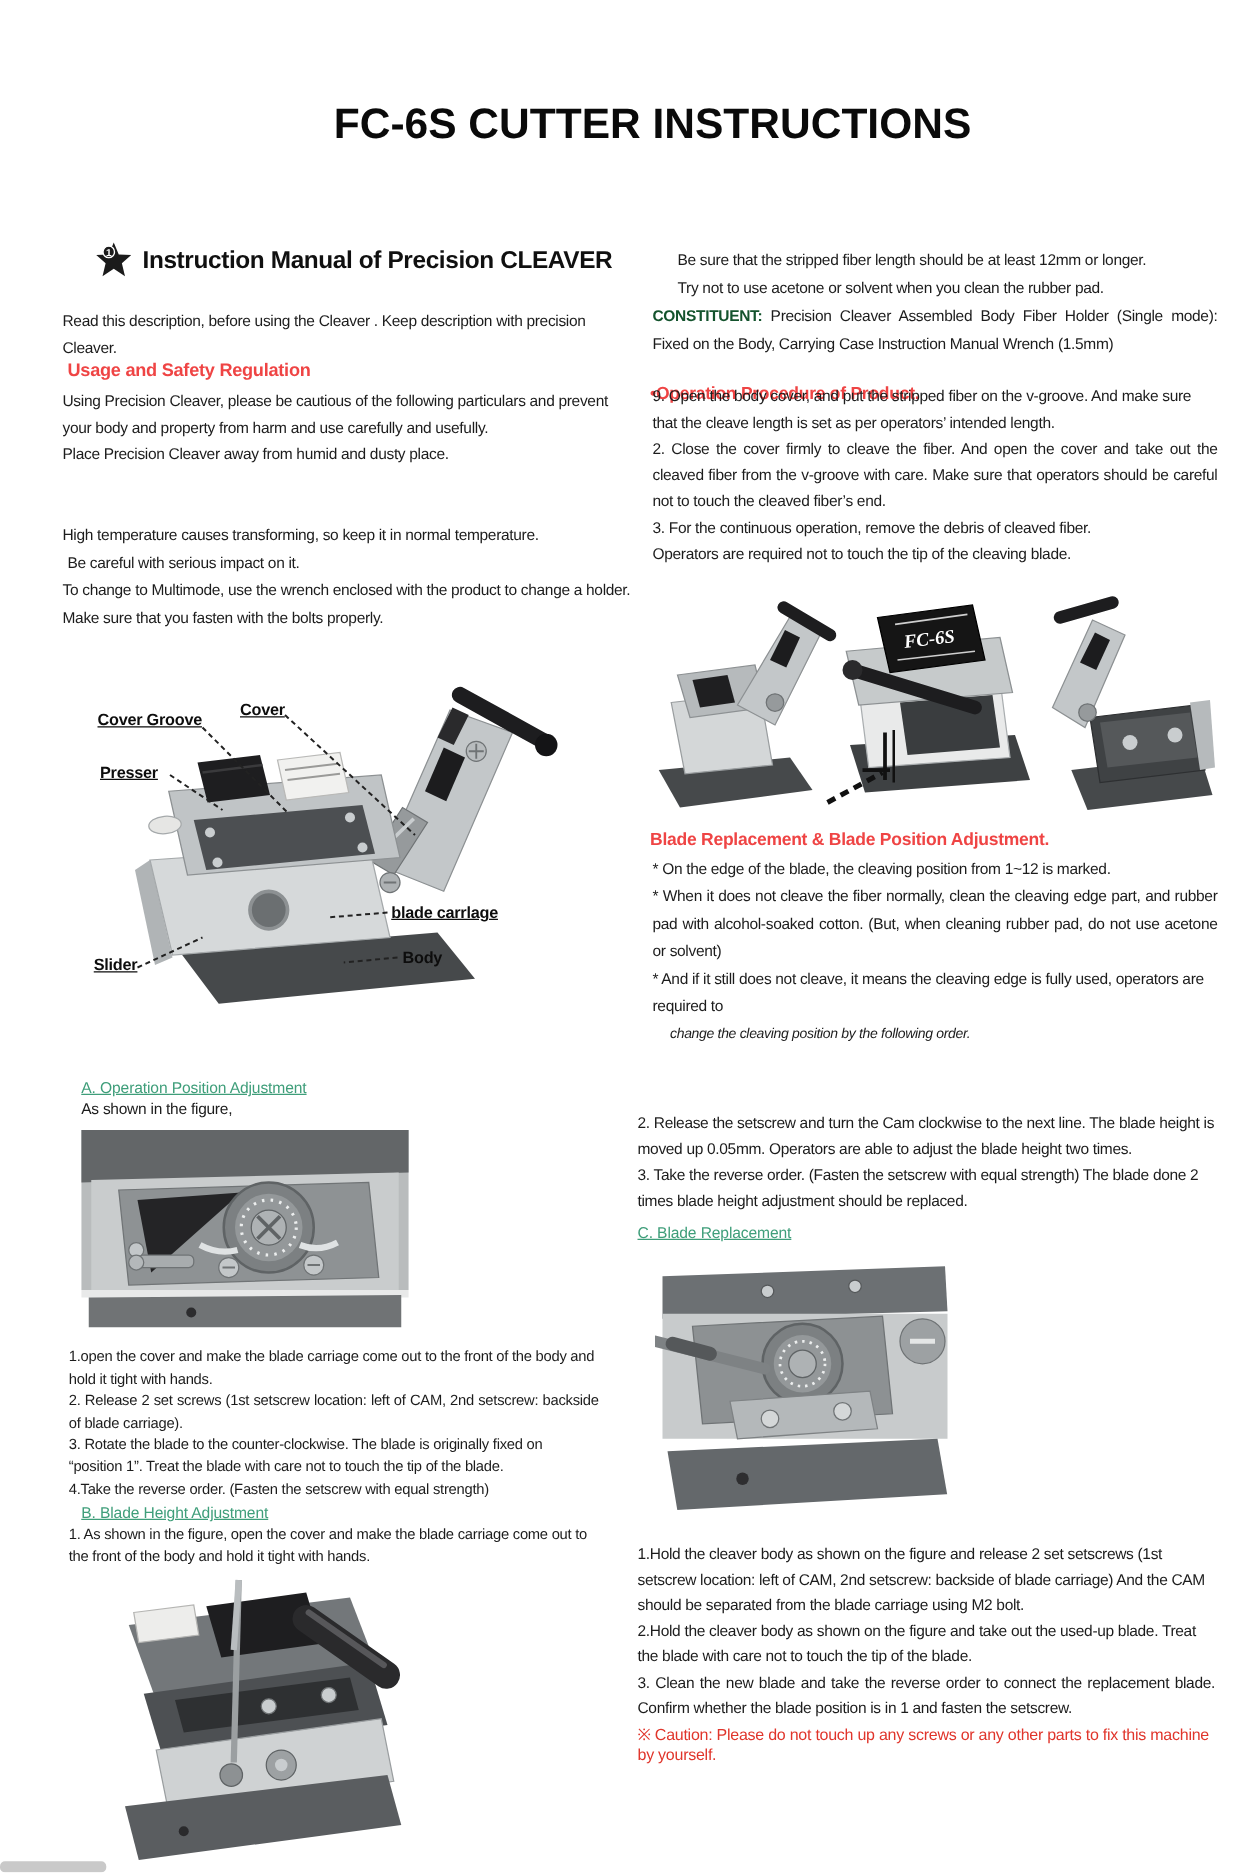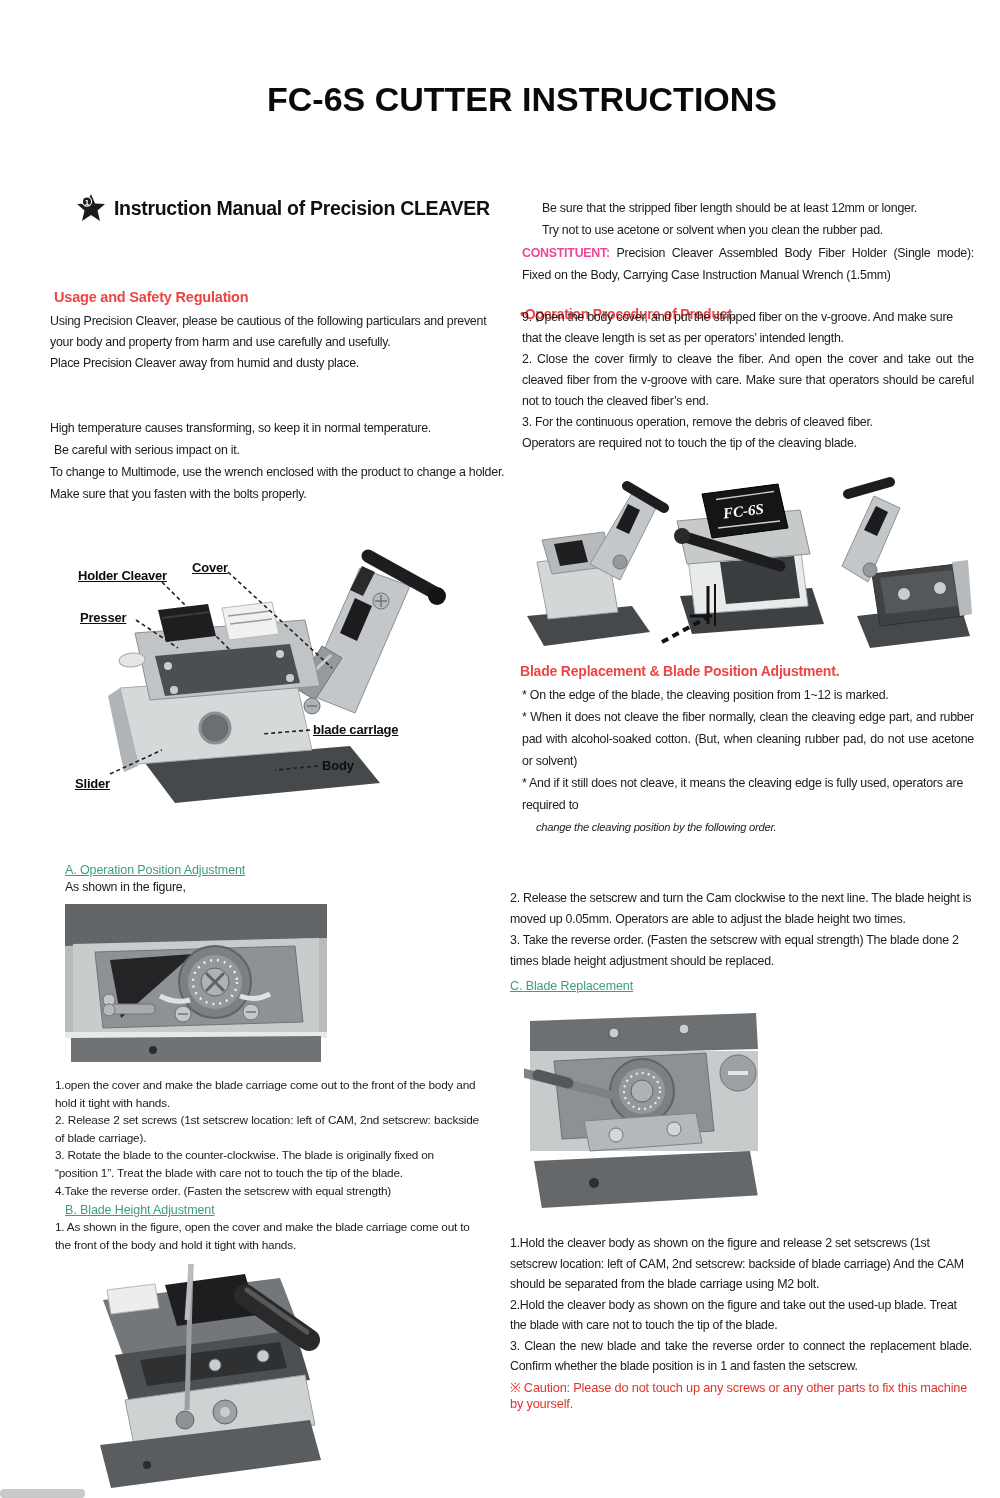--- a/index.html
+++ b/index.html
@@ -14,21 +14,21 @@
     font-family:"Liberation Sans", sans-serif;
   }
   .manual-head { font-size:19.5px; font-weight:700; color:#101010; letter-spacing:-0.3px; }
   .body  { font-size:12.4px; line-height:21px; letter-spacing:-0.25px; }
   .body p { margin:0; }
   .body-sm { font-size:11.8px; line-height:17.6px; letter-spacing:-0.2px; }
   .body-sm p { margin:0; }
   .lh22 { line-height:22px; }
   .just { text-align:justify; }
   .blue-h { color:#ef4444; font-weight:700; font-size:14.5px; letter-spacing:-0.2px; }
-  .blue-inline { color:#ec4899; font-weight:700; }
+  .blue-inline { color:#14532d; font-weight:700; }
   .green-h { color:#3f9e7a; font-size:12.5px; text-decoration:underline; letter-spacing:-0.1px; }
   .red-line { color:#e0352b; font-size:12.8px; letter-spacing:-0.2px; }
   .dlabel { font-weight:700; font-size:13px; color:#0d0d0d; text-decoration:underline; letter-spacing:-0.2px; white-space:nowrap; }
   .dlabel.nounder { text-decoration:none; }
   .cont-line { font-size:11.2px; padding-left:14px;font-style:italic; }
   .photo { display:block; }
   .scanbar { background:#c9c9c9; border-radius:4px; }
 </style>
 </head>
 <body>
@@ -39,20 +39,21 @@
 
   <div class="abs" style="left:76px; top:193px; width:430px; display:flex; align-items:center; gap:8px;">
     <svg width="30" height="30" viewBox="0 0 30 30">
       <polygon points="15,1 19,10.5 29,11 21.5,17.5 24,28 15,22 6,28 8.5,17.5 1,11 11,10.5" fill="#1b1b1b"></polygon>
       <circle cx="11" cy="8.5" r="4.6" fill="#1b1b1b" stroke="#ffffff" stroke-width="1.1"></circle>
       <text x="11" y="11.6" font-size="8" font-weight="bold" fill="#ffffff" text-anchor="middle" font-family="Liberation Sans, sans-serif">1</text>
     </svg>
     <span class="manual-head">Instruction Manual of Precision CLEAVER</span>
   </div>
 
+  <div class="abs body" style="left:50px; top:247px; width:462px;">Read this description, before using the Cleaver . Keep description with precision Cleaver.</div>
 
   <div class="abs blue-h" style="left:54px; top:289px;">Usage and Safety Regulation</div>
   <div class="abs body" style="left:50px; top:311px; width:462px;">
     <p>Using Precision Cleaver, please be cautious of the following particulars and prevent your body and property from harm and use carefully and usefully.</p>
     <p>Place Precision Cleaver away from humid and dusty place.</p>
   </div>
 
   <div class="abs body lh22" style="left:50px; top:417px; width:462px;">
     <p>High temperature causes transforming, so keep it in normal temperature.</p>
     <p style="padding-left:4px;">Be careful with serious impact on it.</p>
@@ -100,26 +101,26 @@
 
       <g stroke="#222" stroke-width="1.6" stroke-dasharray="4 3" fill="none">
         <line x1="112" y1="44" x2="180" y2="112"></line>
         <line x1="178" y1="34" x2="282" y2="130"></line>
         <line x1="86" y1="82" x2="128" y2="110"></line>
         <line x1="260" y1="192" x2="212" y2="196"></line>
         <line x1="268" y1="228" x2="225" y2="232"></line>
         <line x1="60" y1="236" x2="112" y2="212"></line>
       </g>
     </svg>
-    <span class="abs dlabel" style="left:28px; top:30px;">Holder Cleaver</span>
+    <span class="abs dlabel" style="left:28px; top:30px;">Cover Groove</span>
     <span class="abs dlabel" style="left:142px; top:22px;">Cover</span>
     <span class="abs dlabel" style="left:30px; top:72px;">Presser</span>
     <span class="abs dlabel" style="left:263px; top:184px;">blade carrlage</span>
     <span class="abs dlabel nounder" style="left:272px; top:220px;">Body</span>
-    <span class="abs dlabel" style="left:25px; top:226px;margin-top:12px;">Slider</span>
+    <span class="abs dlabel" style="left:25px; top:226px;">Slider</span>
   </div>
 
   <div class="abs green-h" style="left:65px; top:863px;">A. Operation Position Adjustment</div>
   <div class="abs body-sm" style="left:65px; top:879px; width:420px; font-size:12.4px;">As shown in the figure,</div>
 
   <svg class="abs photo" style="left:65px; top:904px;" width="262" height="158" viewBox="0 0 262 158">
     <rect x="0" y="0" width="262" height="128" fill="#b9bcbd"></rect>
     <polygon points="0,0 262,0 262,34 0,42" fill="#636668"></polygon>
     <polygon points="8,40 254,34 254,128 8,128" fill="#c9cccd"></polygon>
     <polygon points="30,48 230,42 238,118 38,124" fill="#8e9294" stroke="#707476"></polygon>

